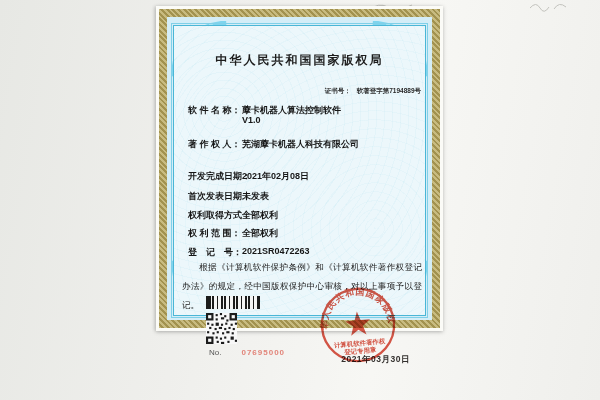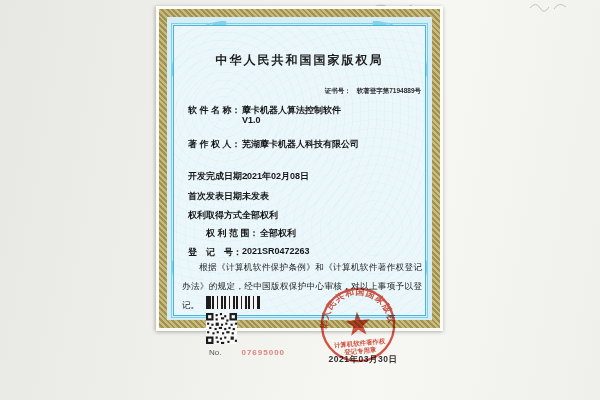--- a/index.html
+++ b/index.html
@@ -48,40 +48,40 @@
   .t-center{position:absolute;left:0;width:100%;text-align:center;color:#1d1d1d;}
   .issuer{top:46px;font-size:12px;font-weight:bold;letter-spacing:2px;}
   .title{top:62px;font-size:15px;font-weight:bold;letter-spacing:3px;}
   .certno{position:absolute;top:81px;right:22px;font-size:6.5px;color:#2a2a2a;font-weight:600;}
   .certno .lbl{margin-right:6px;}
 
   .row{position:absolute;left:32px;font-size:9px;color:#161616;white-space:nowrap;}
   .row .lab{display:inline-block;width:54px;font-weight:700;}
   .row .val{position:absolute;left:54px;font-weight:600;}
   .r0{top:98px;} .r0b{top:109px;left:86px;font-size:9px;font-weight:700;position:absolute;color:#161616;}
-  .r1{top:132px;} .r2{top:164px;} .r3{top:184px;} .r4{top:203px;} .r5{top:221px;margin-left:18px;} .r6{top:240px;}
+  .r1{top:132px;} .r2{top:164px;} .r3{top:184px;} .r4{top:203px;} .r5{top:221px;} .r6{top:240px;}
 
   .statement{
     position:absolute;left:26px;top:252px;width:240px;
     font-size:8.6px;line-height:19px;color:#222;font-weight:500;
     text-indent:2em;text-align:justify;
   }
 
   .barcode{
     position:absolute;left:50px;top:290px;width:48px;height:13px;
     background:repeating-linear-gradient(90deg,#1c1c1c 0 2px,#f6f6f6 2px 3px,#1c1c1c 3px 5px,#f6f6f6 5px 8px,#1c1c1c 8px 9px,#f6f6f6 9px 12px);
     border-left:3px solid #1c1c1c;border-right:3px solid #1c1c1c;
   }
   .qr{position:absolute;left:50px;top:307px;width:31px;height:31px;}
 
   .serial{position:absolute;left:53px;top:342px;font-size:8px;color:#555;}
   .serial .num{color:#e2857a;letter-spacing:1px;font-weight:600;padding-left:20px;}
 
   .issue-date{
-    position:absolute;left:160px;top:348px;width:94px;text-align:center;
+    position:absolute;left:160px;top:348px;width:94px;text-align:right;
     font-size:8.5px;color:#33302e;font-weight:600;letter-spacing:.5px;
   }
   .seal{position:absolute;left:163px;top:280px;width:78px;height:78px;opacity:.88;mix-blend-mode:multiply;transform:rotate(-5deg);}
 </style>
 </head>
 <body>
 
 <div class="photo">
 
   <svg class="pencil" style="left:368px;top:0px" width="46" height="14" viewBox="0 0 46 14">

